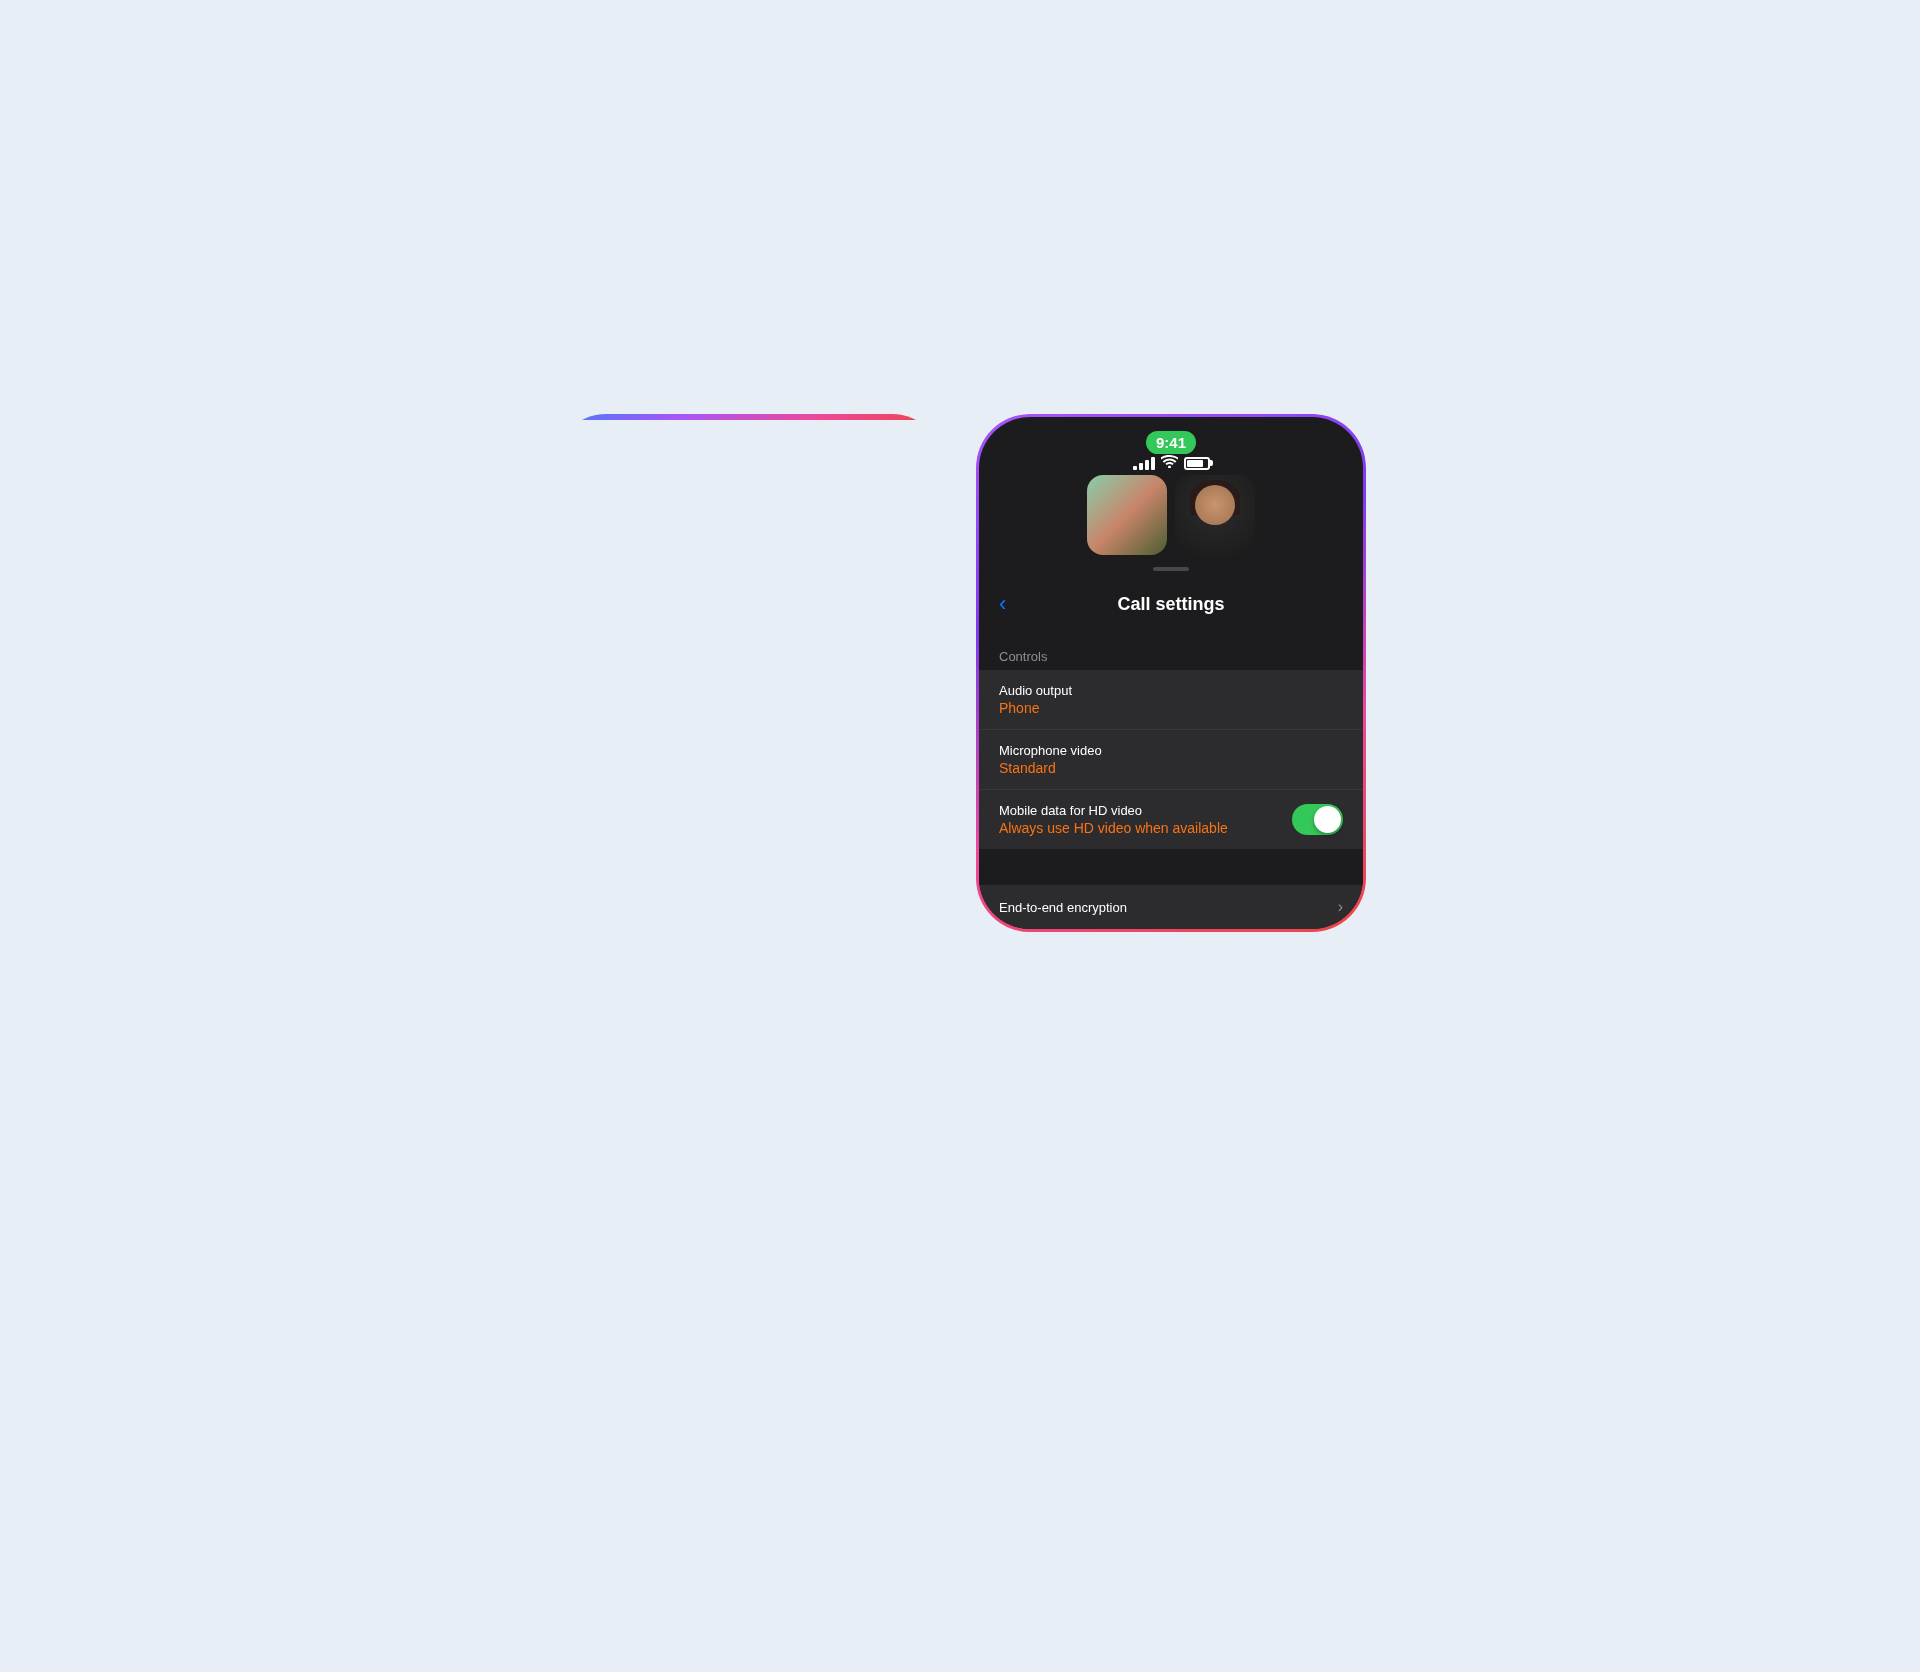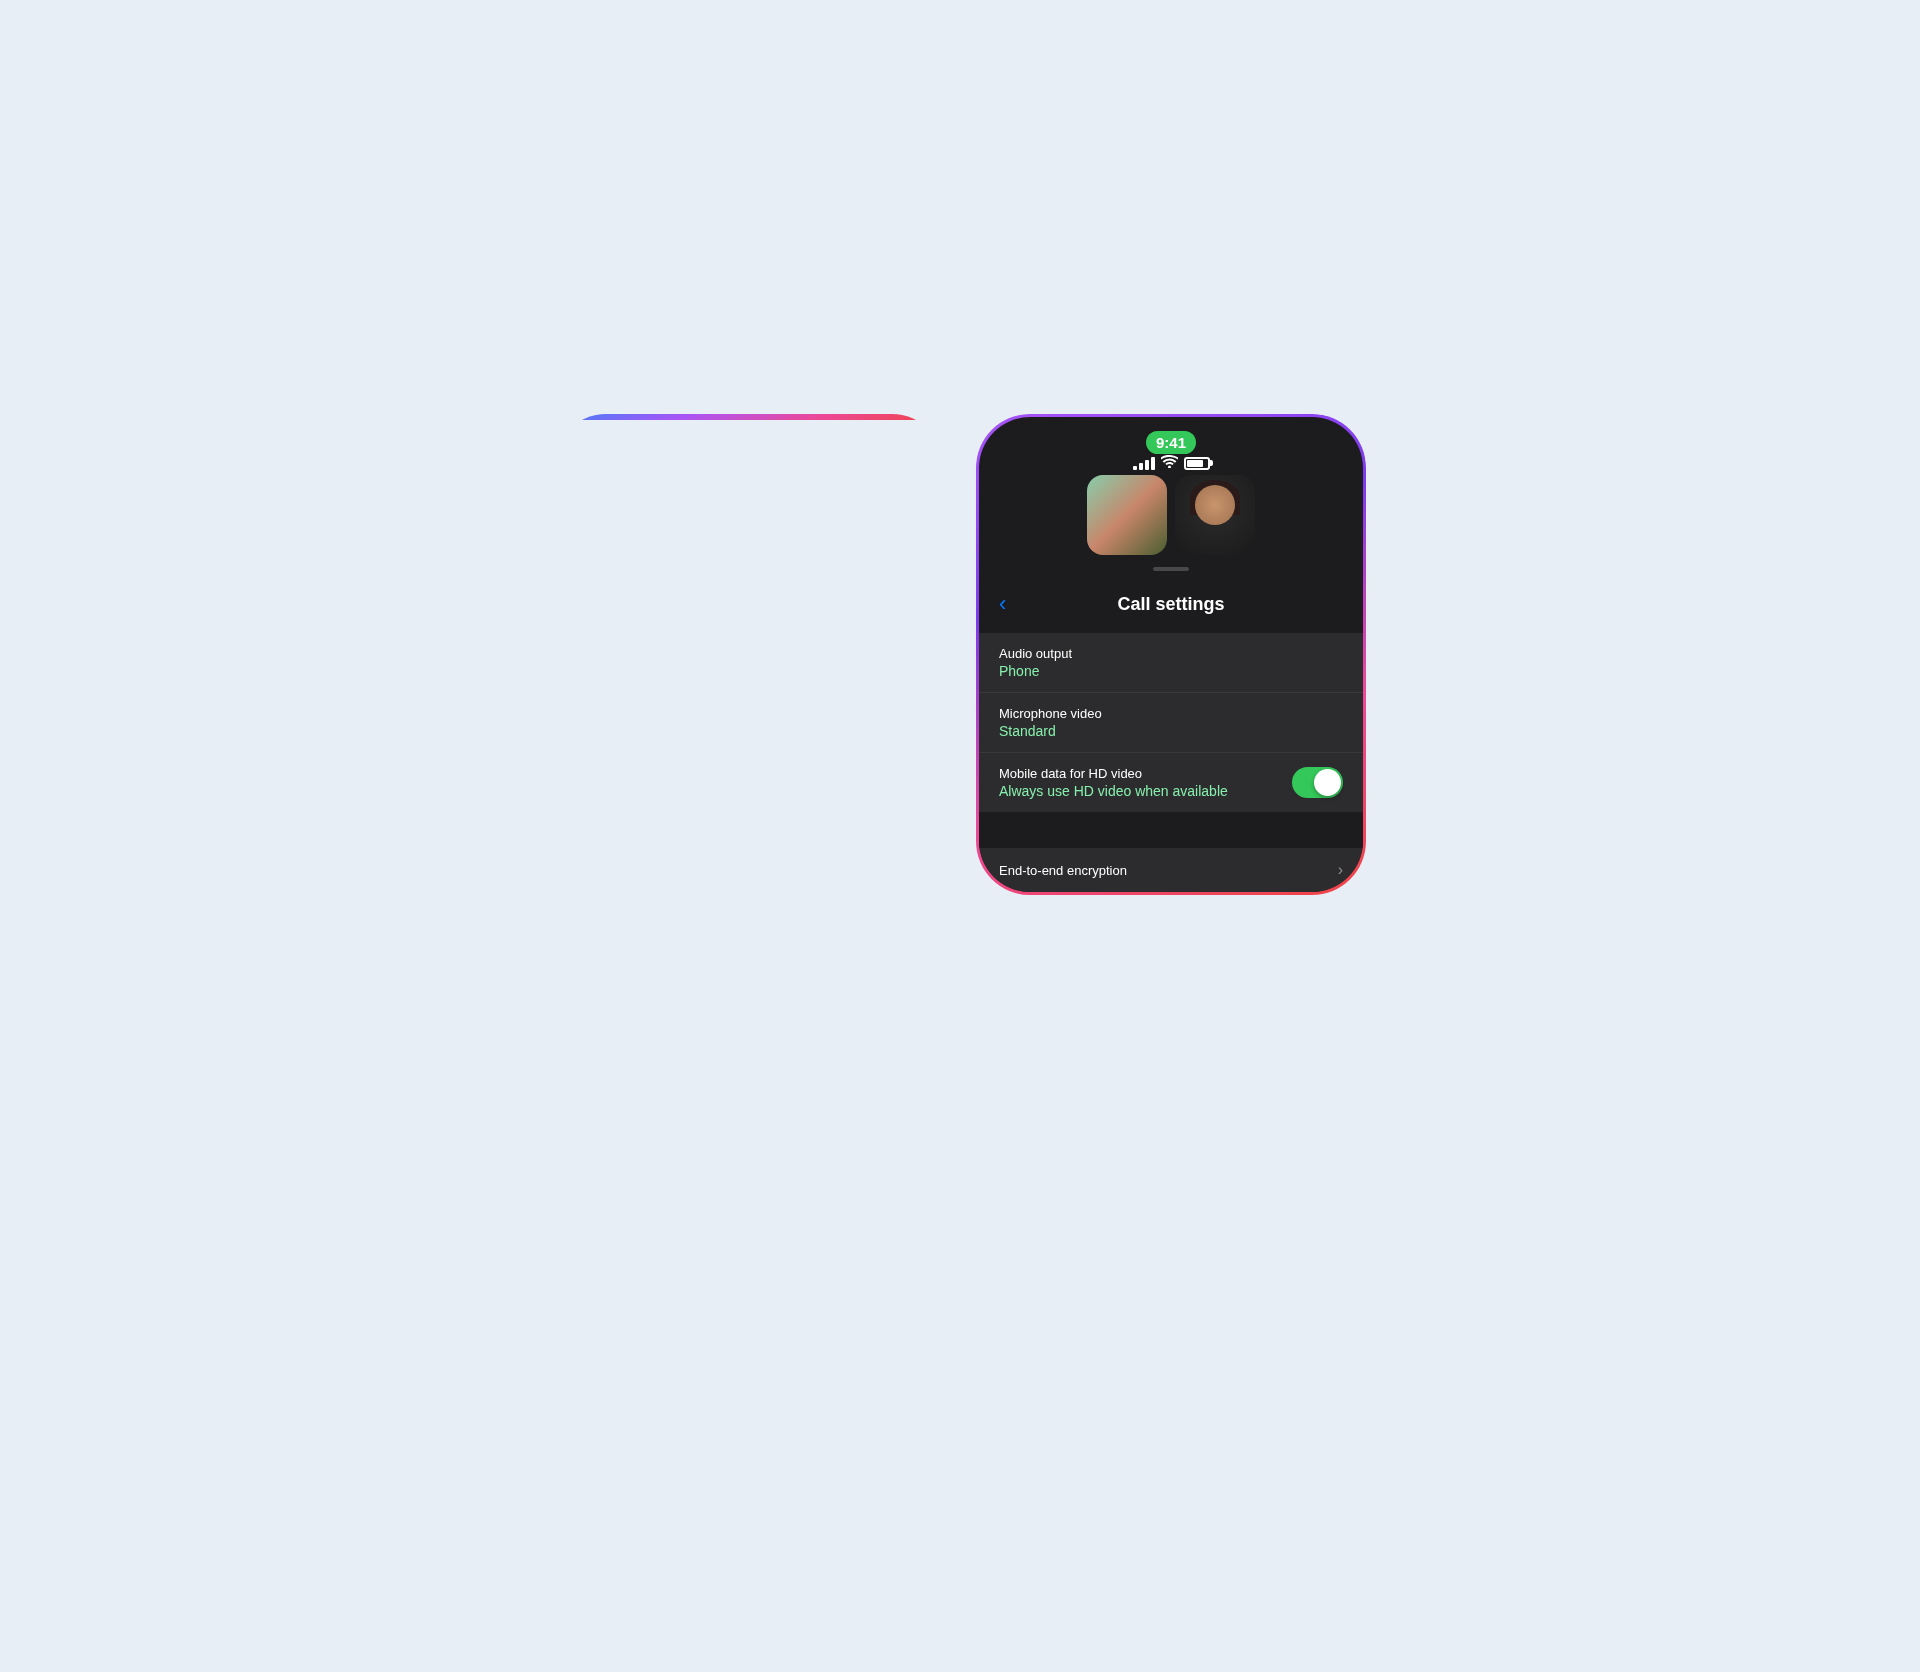--- a/index.html
+++ b/index.html
@@ -249,21 +249,21 @@
     }
     .settings-row-content {
       flex: 1;
     }
     .settings-row-title {
       color: white;
       font-size: 13px;
       font-weight: 400;
     }
     .settings-row-value {
-      color: #86efac;
+      color: #f97316;
       font-size: 14px;
       margin-top: 2px;
     }
     .settings-row-right {
       display: flex;
       align-items: center;
       gap: 8px;
     }
     
     .toggle {
@@ -348,20 +348,21 @@
           </div>
         </div>
 
         <div class="drag-handle"></div>
 
         <div class="settings-header">
           <button class="back-btn">‹</button>
           <span class="settings-title">Call settings</span>
         </div>
 
+        <div class="settings-section-label">Controls</div>
         <div class="settings-group">
 
           <div class="settings-row">
             <div class="settings-row-content">
               <div class="settings-row-title">Audio output</div>
               <div class="settings-row-value">Phone</div>
             </div>
           </div>
 
           <div class="settings-row">

